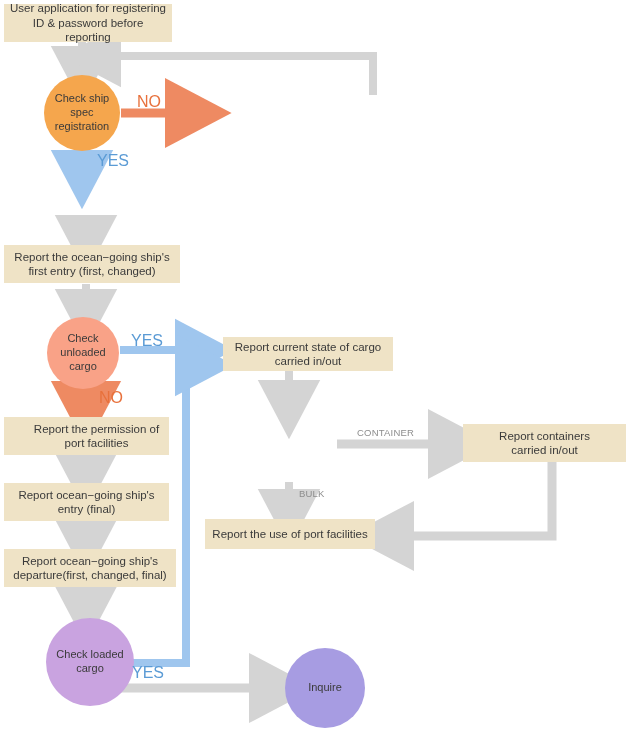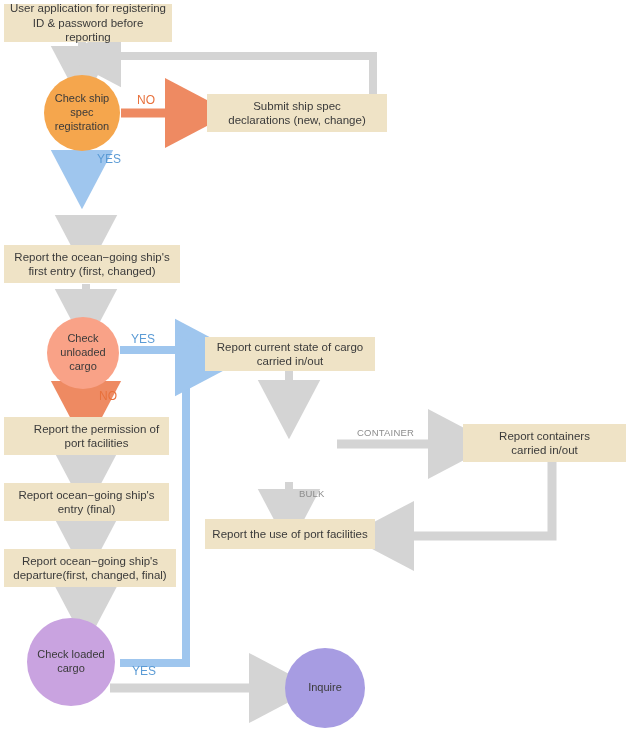--- a/index.html
+++ b/index.html
@@ -45,21 +45,21 @@
   .node.circle {
     border-radius: 50%;
     font-size: 11px;
   }
   .node .label {
     display: block;
     white-space: pre-line;
   }
   .edge-label {
     position: absolute;
-    font-size: 12px;
+    font-size: 16px;
     white-space: nowrap;
     font-family: "Liberation Sans", sans-serif;
   }
   .edge-label.yes { color: #5B9BD5; }
   .edge-label.no  { color: #E8713C; }
   .edge-label.gray { color: #8d8d8d; font-size: 9.5px; letter-spacing: .2px; }
 </style>
 </head>
 <body>
 
@@ -117,38 +117,34 @@
     <span class="label">User application for registering
 ID &amp; password before reporting</span>
   </div>
 
   <div class="node circle" style="left:44px; top:75px; width:76px; height:76px; background:#F5A64D;">
     <span class="label">Check ship
 spec
 registration</span>
   </div>
 
-  <div class="node box" style="left:207px; top:94px; width:180px; height:38px;">
-    <span class="label">Submit ship spec
-declarations (new, change)</span>
-  </div>
 
 
   <div class="node box" style="left:4px; top:245px; width:176px; height:38px;">
     <span class="label">Report the ocean−going ship's
 first entry (first, changed)</span>
   </div>
 
   <div class="node circle" style="left:47px; top:317px; width:72px; height:72px; background:#F9A287;">
     <span class="label">Check
 unloaded
 cargo</span>
   </div>
 
-  <div class="node box" style="left:205px; top:337px; width:170px; height:34px;">
+  <div class="node box" style="left:223px; top:337px; width:170px; height:34px;">
     <span class="label">Report current state of cargo
 carried in/out</span>
   </div>
 
 
   <div class="node box" style="left:463px; top:424px; width:163px; height:38px;">
     <span class="label">Report containers
 carried in/out</span>
   </div>
 
@@ -164,21 +160,21 @@
 
   <div class="node box" style="left:4px; top:549px; width:172px; height:38px;">
     <span class="label">Report ocean−going ship's
 departure(first, changed, final)</span>
   </div>
 
   <div class="node box" style="left:205px; top:519px; width:170px; height:30px;">
     <span class="label">Report the use of port facilities</span>
   </div>
 
-  <div class="node circle" style="left:27px; top:618px; width:88px; height:88px; background:#C9A3E0;">
+  <div class="node circle" style="left:46px; top:618px; width:88px; height:88px; background:#C9A3E0;">
     <span class="label">Check loaded
 cargo</span>
   </div>
 
   <div class="node circle" style="left:285px; top:648px; width:80px; height:80px; background:#A79CE2;">
     <span class="label">Inquire</span>
   </div>
 
   <div class="edge-label no" style="left:137px; top:93px;">NO</div>
 

